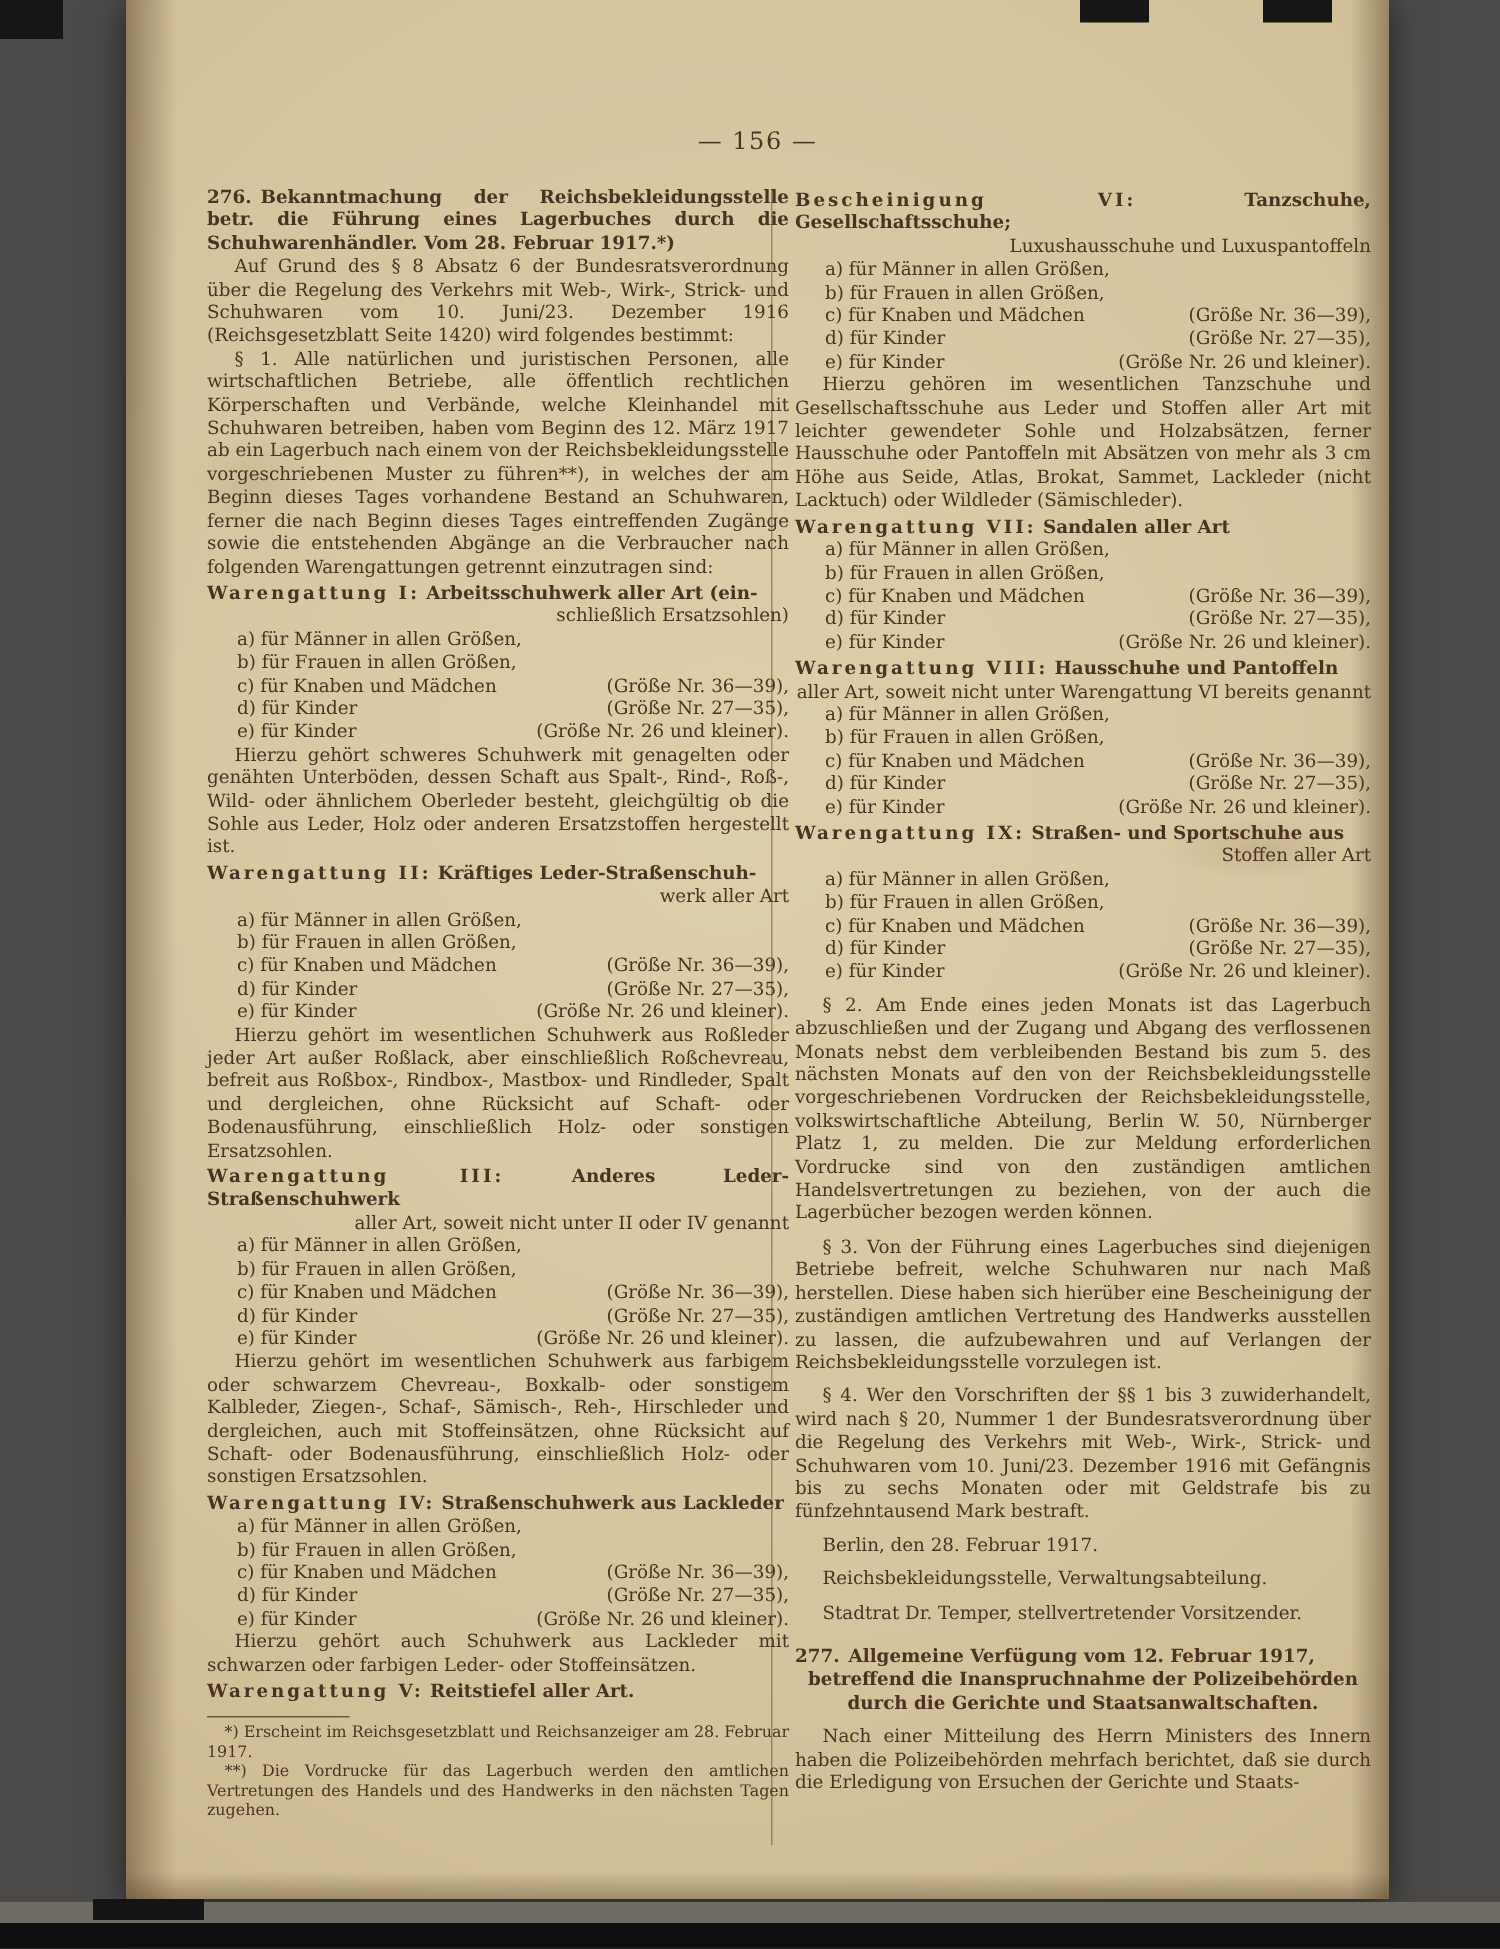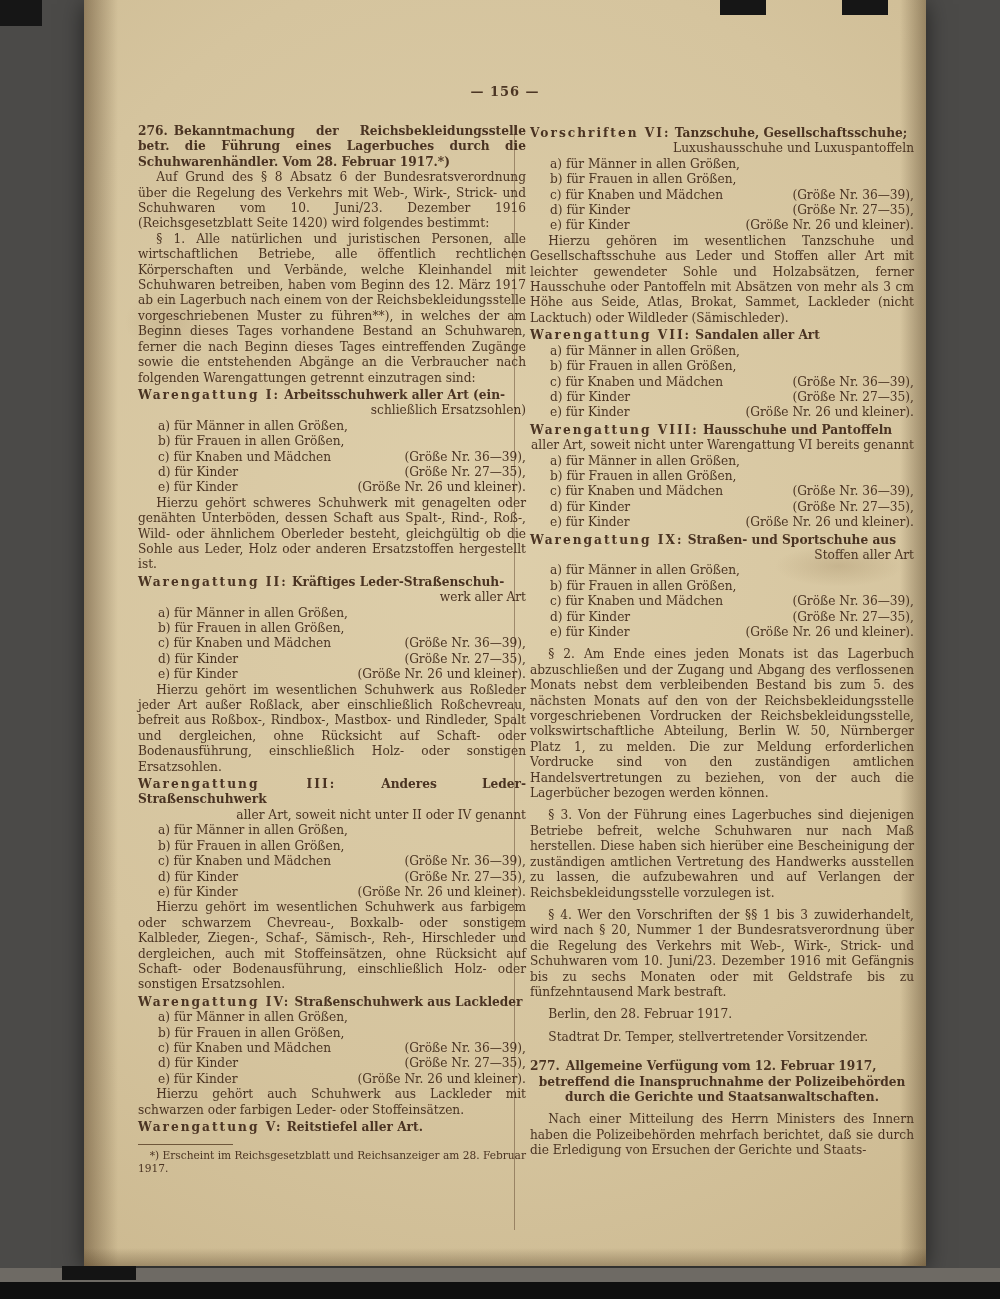--- a/index.html
+++ b/index.html
@@ -33,21 +33,21 @@
   #tab-left{left:0;top:0;width:42px;height:26px;}
   #tab-mid{left:720px;top:0;width:46px;height:15px;}
   #tab-right{left:842px;top:0;width:46px;height:15px;}
   #bottom-gray{position:absolute;left:0;bottom:17px;width:100%;height:14px;background:#6e6a64;}
   #bottom-black{position:absolute;left:0;bottom:0;width:100%;height:17px;background:#0f0f0f;}
   #bottom-notch{position:absolute;left:62px;bottom:19px;width:74px;height:14px;background:#141414;}
 
   
   .page-number{
     position:absolute;top:84px;left:0;width:100%;text-align:center;
-    font-size:13px;font-weight:bold;letter-spacing:1px;color:#4c3624;
+    font-size:16px;font-weight:normal;letter-spacing:1px;color:#4c3624;
   }
 
   
   .col{position:absolute;top:124px;color:#4a3322;font-size:12.2px;line-height:15.4px;text-align:justify;}
   #col-left{left:26px;width:388px;margin-left:28px;}
   #col-right{left:446px;width:384px;}
   .divider{position:absolute;left:430px;top:126px;width:1px;height:1104px;background:rgba(95,70,45,.5);}
 
   
   .para{margin:0;text-indent:1.5em;}
@@ -164,23 +164,24 @@
           <span class="li-size">(Größe Nr. 27—35),</span>
         </div>
         <div class="li">
           <span class="li-main">e) für Kinder</span>
           <span class="li-size">(Größe Nr. 26 und kleiner).</span>
         </div>
         <p class="para">Hierzu gehört auch Schuhwerk aus Lackleder mit schwarzen oder farbigen Leder- oder Stoffeinsätzen.</p>
         <p class="ware"><span class="sperr">Warengattung V:</span> <span>Reitstiefel aller Art.</span></p>
         <div class="fn-rule"></div>
         <p class="footnote">*) Erscheint im Reichsgesetzblatt und Reichsanzeiger am 28. Februar 1917.</p>
+        <p class="footnote">**) Die Vordrucke für das Lagerbuch werden den amtlichen Vertretungen des Handels und des Handwerks in den nächsten Tagen zugehen.</p>
       </div>
     <div class="col" id="col-right">
-        <p class="ware"><span class="sperr">Vorschriften VI:</span> <span>Tanzschuhe, Gesellschaftsschuhe;</span></p>
+        <p class="ware"><span class="sperr">Bescheinigung VI:</span> <span>Tanzschuhe, Gesellschaftsschuhe;</span></p>
         <p class="ware-cont">Luxushausschuhe und Luxuspantoffeln</p>
         <div class="li">
           <span class="li-main">a) für Männer in allen Größen,</span>
         </div>
         <div class="li">
           <span class="li-main">b) für Frauen in allen Größen,</span>
         </div>
         <div class="li">
           <span class="li-main">c) für Knaben und Mädchen</span>
           <span class="li-size">(Größe Nr. 36—39),</span>
@@ -250,20 +251,21 @@
           <span class="li-size">(Größe Nr. 27—35),</span>
         </div>
         <div class="li">
           <span class="li-main">e) für Kinder</span>
           <span class="li-size">(Größe Nr. 26 und kleiner).</span>
         </div>
         <p class="para gap">§ 2. Am Ende eines jeden Monats ist das Lagerbuch abzuschließen und der Zugang und Abgang des verflossenen Monats nebst dem verbleibenden Bestand bis zum 5. des nächsten Monats auf den von der Reichsbekleidungsstelle vorgeschriebenen Vordrucken der Reichsbekleidungsstelle, volkswirtschaftliche Abteilung, Berlin W. 50, Nürnberger Platz 1, zu melden. Die zur Meldung erforderlichen Vordrucke sind von den zuständigen amtlichen Handelsvertretungen zu beziehen, von der auch die Lagerbücher bezogen werden können.</p>
         <p class="para gap">§ 3. Von der Führung eines Lagerbuches sind diejenigen Betriebe befreit, welche Schuhwaren nur nach Maß herstellen. Diese haben sich hierüber eine Bescheinigung der zuständigen amtlichen Vertretung des Handwerks ausstellen zu lassen, die aufzubewahren und auf Verlangen der Reichsbekleidungsstelle vorzulegen ist.</p>
         <p class="para gap">§ 4. Wer den Vorschriften der §§ 1 bis 3 zuwiderhandelt, wird nach § 20, Nummer 1 der Bundesratsverordnung über die Regelung des Verkehrs mit Web-, Wirk-, Strick- und Schuhwaren vom 10. Juni/23. Dezember 1916 mit Gefängnis bis zu sechs Monaten oder mit Geldstrafe bis zu fünfzehntausend Mark bestraft.</p>
         <p class="para gap">Berlin, den 28. Februar 1917.</p>
+        <p class="para gap">Reichsbekleidungsstelle, Verwaltungsabteilung.</p>
         <p class="para gap">Stadtrat Dr. Temper, stellvertretender Vorsitzender.</p>
         <p class="item-head gap-lg"><span class="item-num">277.</span><span>Allgemeine Verfügung vom 12. Februar 1917,</span></p>
         <p class="para center bold">betreffend die Inanspruchnahme der Polizeibehörden durch die Gerichte und Staatsanwaltschaften.</p>
         <p class="para gap">Nach einer Mitteilung des Herrn Ministers des Innern haben die Polizeibehörden mehrfach berichtet, daß sie durch die Erledigung von Ersuchen der Gerichte und Staats-</p>
       </div>
   </div>
 
   <div class="tab" id="tab-left"></div>
   <div class="tab" id="tab-mid"></div>
   <div class="tab" id="tab-right"></div>

